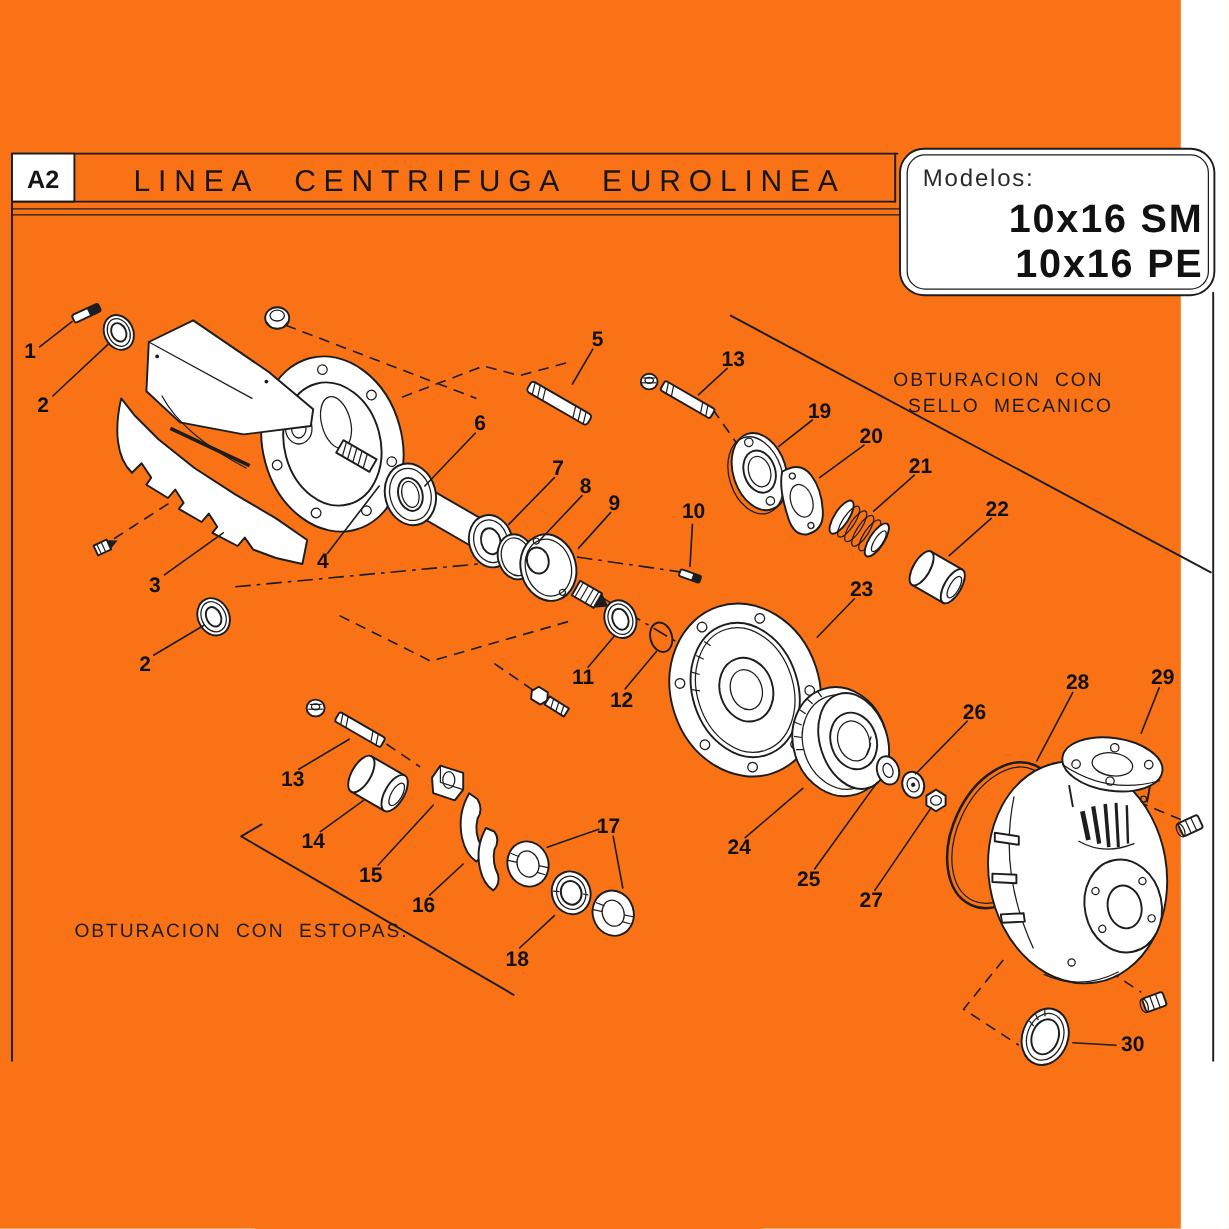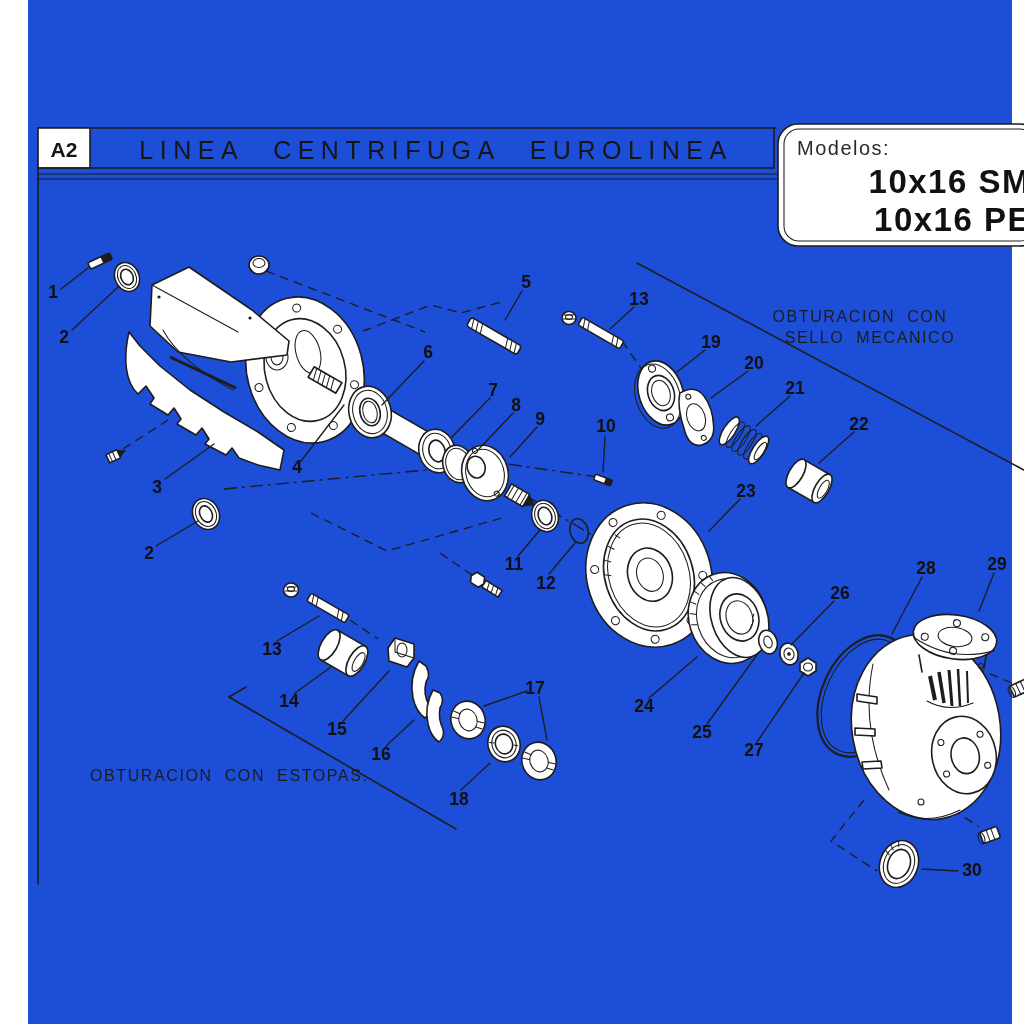--- a/index.html
+++ b/index.html
@@ -1,16 +1,16 @@
 <!DOCTYPE html>
 <html><head>
 <meta charset="utf-8">
 <style>
   html,body{margin:0;padding:0;background:#ffffff;}
-  .page{position:relative;width:984px;height:1024px;background:#1d4ed8;font-family:"Liberation Sans",sans-serif;margin-left:28px;}
+  .page{position:relative;width:984px;height:1024px;background:#f97316;font-family:"Liberation Sans",sans-serif;}
   svg{display:block}
   .ln{fill:none;stroke:#1d1d1d;stroke-width:1.6;stroke-linecap:round;stroke-linejoin:round;}
   .ln2{fill:none;stroke:#1d1d1d;stroke-width:2.1;stroke-linecap:round;stroke-linejoin:round;}
   .thin{fill:none;stroke:#1d1d1d;stroke-width:1.05;stroke-linecap:round;}
   .wf{fill:#ffffff;stroke:#1d1d1d;stroke-width:1.6;stroke-linejoin:round;}
   .dk{fill:#1d1d1d;stroke:none;}
   .dash{fill:none;stroke:#1d1d1d;stroke-width:1.35;stroke-dasharray:9 6;}
   .ddot{fill:none;stroke:#1d1d1d;stroke-width:1.35;stroke-dasharray:13 5 3 5;}
   .lead{fill:none;stroke:#1d1d1d;stroke-width:1.35;stroke-linecap:round;}
   .h{stroke:#1d1d1d;stroke-width:1;fill:none;}

